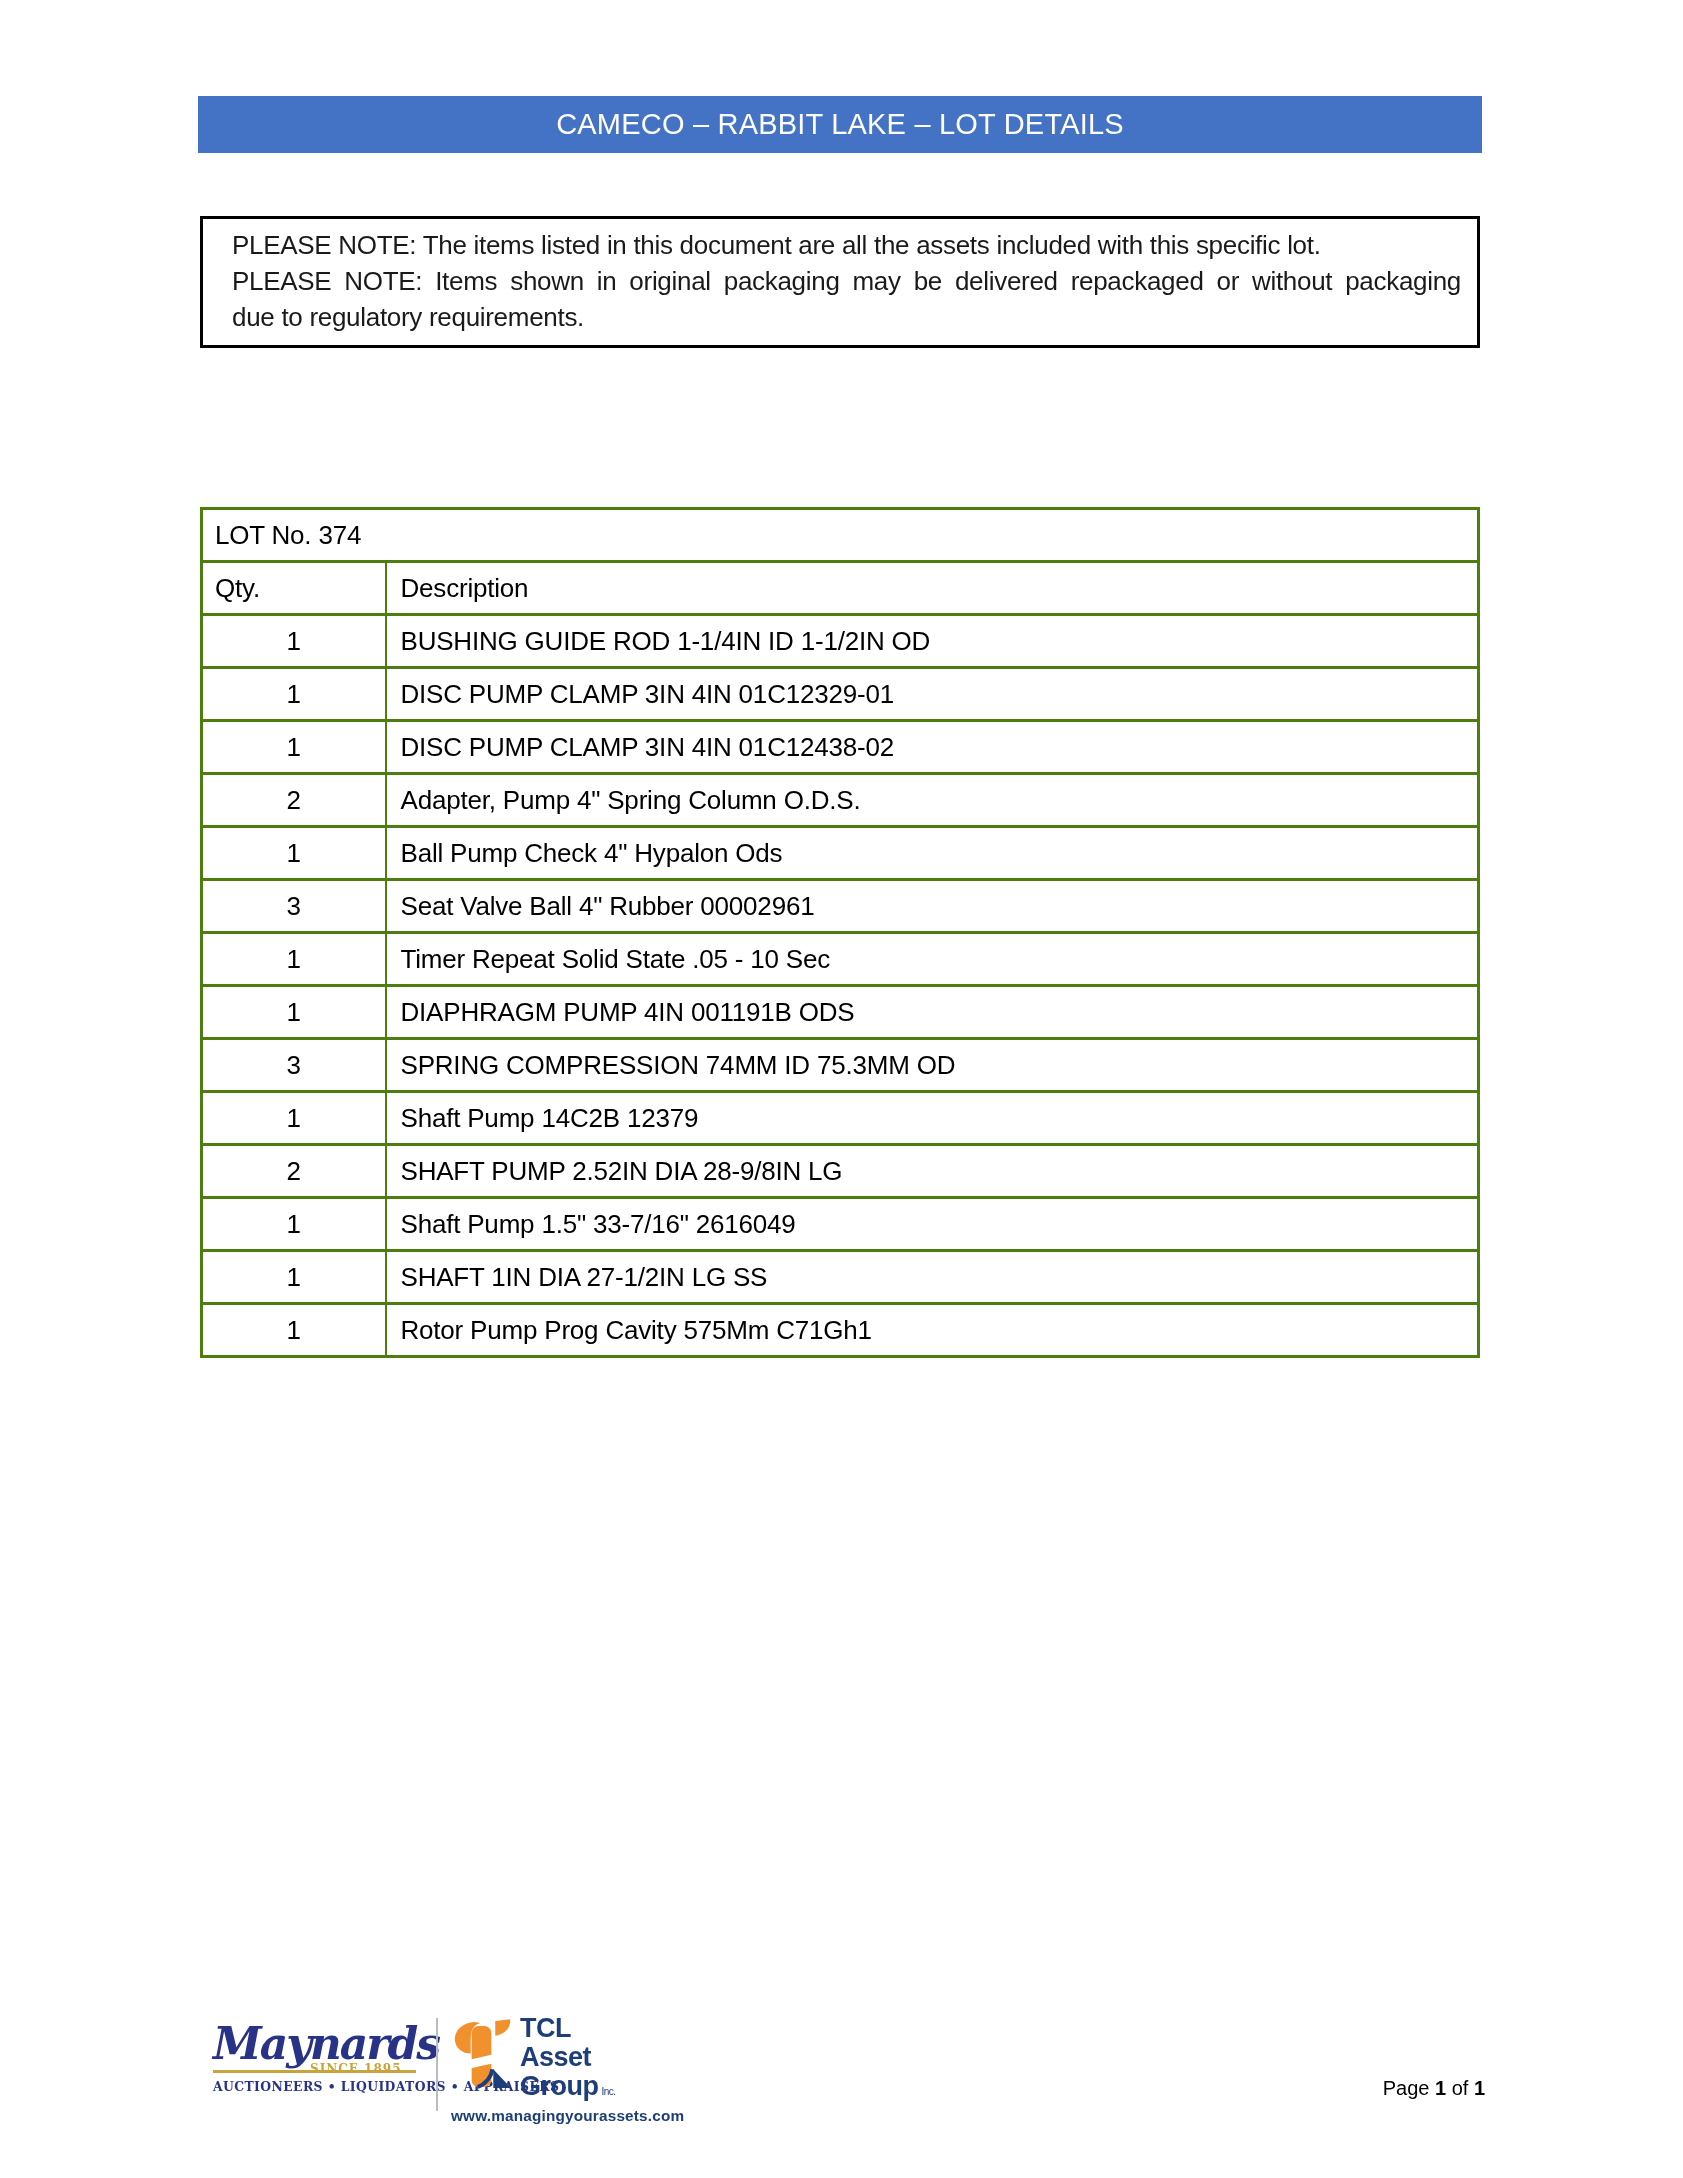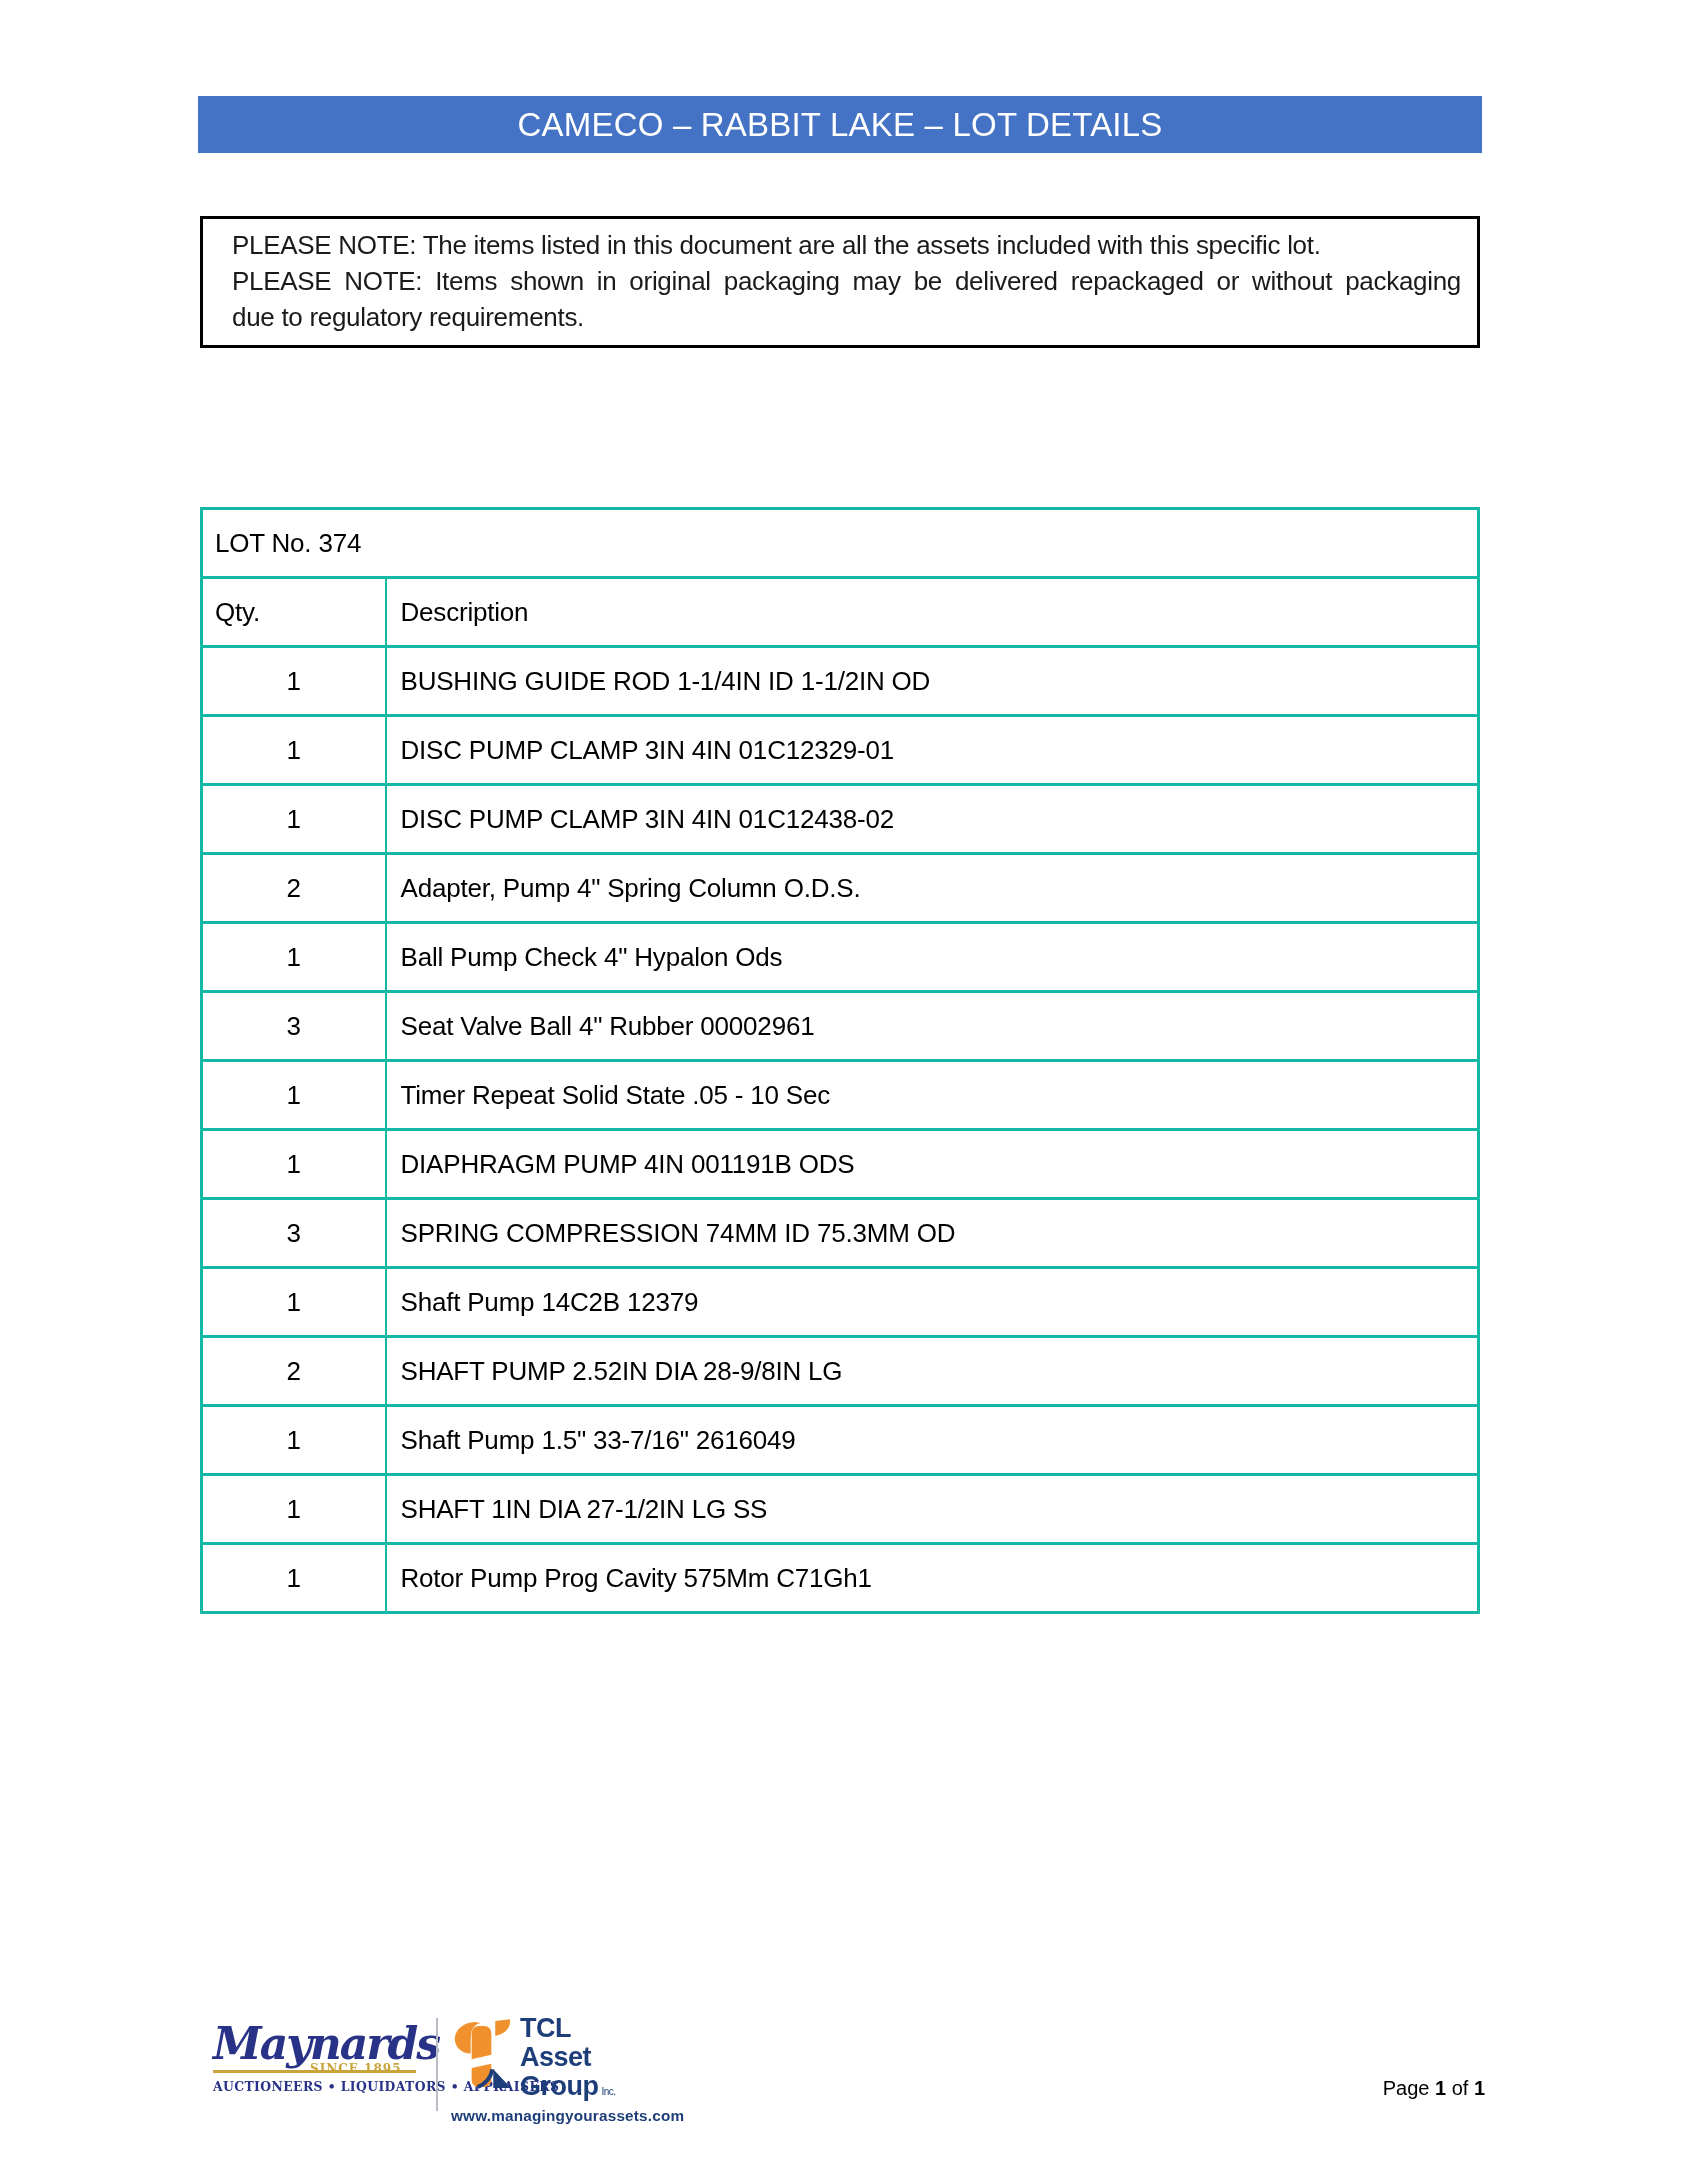--- a/index.html
+++ b/index.html
@@ -8,38 +8,38 @@
     font-family:"Liberation Sans",sans-serif;color:#111;
     overflow:hidden;
   }
   
   .title-bar{
     position:absolute;left:198px;top:96px;width:1284px;height:57px;
     background:var(--header_bar,#4472C4);
     display:flex;align-items:center;justify-content:center;
   }
   .title-bar span{
-    color:#ffffff;font-size:33px;letter-spacing:0.2px;font-weight:400;
+    color:#ffffff;font-size:29px;letter-spacing:0.2px;font-weight:400;
   }
   
   .notice-box{
     position:absolute;left:200px;top:216px;width:1280px;box-sizing:border-box;
     border:3px solid #000;padding:8px 16px 10px 29px;
     font-size:26px;letter-spacing:-0.3px;line-height:36px;color:#1a1a1a;
   }
   .notice-line{white-space:normal;}
   .notice-line.justify{text-align:justify;text-align-last:justify;}
   
   .lot-table{
     position:absolute;left:200px;top:507px;width:1280px;
     border-collapse:collapse;table-layout:fixed;
     font-size:26px;letter-spacing:-0.2px;color:#000;
   }
   .lot-table td{
-    border:3px solid #14b8a6;height:34px;padding:16px 12px;
+    border:3px solid #4d7c0f;height:34px;padding:8px 12px;
     overflow:hidden;white-space:nowrap;vertical-align:middle;
   }
   .lot-table col.c-qty{width:184px;}
   .lot-table td.qty{text-align:center;border-right-width:2px;}
   .lot-table td.desc{text-align:left;border-left-width:2px;padding-left:14px;}
   .lot-table tr.head-row td.qty{text-align:left;}
   
   .maynards{position:absolute;left:213px;top:2022px;width:213px;}
   .m-word{
     font-family:"DejaVu Serif",serif;font-weight:bold;font-style:italic;

